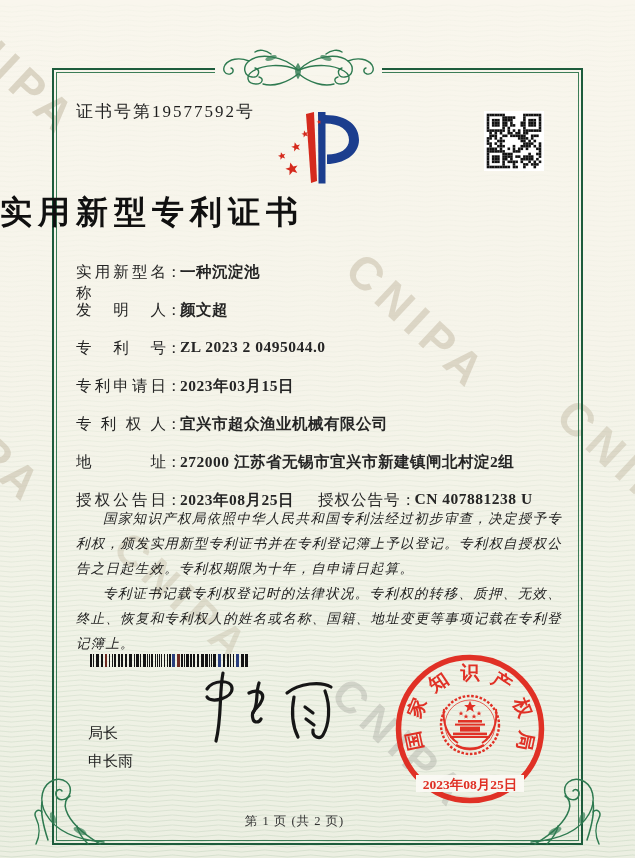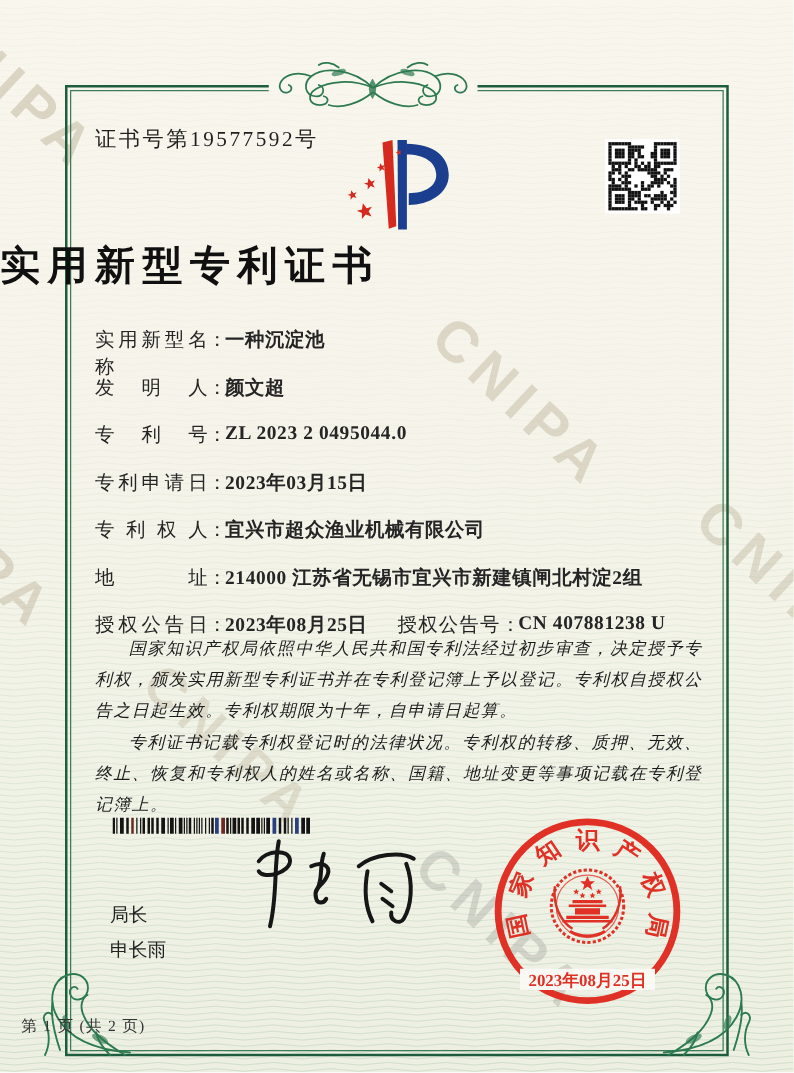--- a/index.html
+++ b/index.html
@@ -22,21 +22,21 @@
       vertical-align:top;}
   .row .colon{display:inline-block;width:14px;vertical-align:top;}
   .row .val{display:inline-block;vertical-align:top;letter-spacing:.5px;font-weight:bold;}
   .pair2{position:absolute;left:242px;top:0;}
   .pair2 .lbl2{display:inline-block;letter-spacing:1px;}
   .legal{position:absolute;left:76px;top:506px;width:486px;font-size:13.5px;line-height:25px;
       font-style:italic;letter-spacing:1.2px;color:#1c1c1c;text-align:justify;}
   .legal p{margin:0;text-indent:2em;}
   .officer{position:absolute;left:88px;top:696px;font-family:"Liberation Sans","DejaVu Sans",sans-serif;
       font-size:15px;color:#222;line-height:28px;margin-top:23px;}
-  .footer{position:absolute;left:17px;top:813px;width:589px;text-align:left;font-size:12.5px;
+  .footer{position:absolute;left:0;top:813px;width:589px;text-align:center;font-size:12.5px;
       color:#333;letter-spacing:1px;}
 </style>
 </head>
 <body>
 
 <div class="paper">
 
   <svg id="guilloche" class="abs" style="left:0;top:0" width="635" height="858" viewBox="0 0 635 858">
       <path d="M0,6 Q11.5,8.1 23,6 Q34.5,3.9 46,6 Q57.5,8.1 69,6 Q80.5,3.9 92,6 Q103.5,8.1 115,6 Q126.5,3.9 138,6 Q149.5,8.1 161,6 Q172.5,3.9 184,6 Q195.5,8.1 207,6 Q218.5,3.9 230,6 Q241.5,8.1 253,6 Q264.5,3.9 276,6 Q287.5,8.1 299,6 Q310.5,3.9 322,6 Q333.5,8.1 345,6 Q356.5,3.9 368,6 Q379.5,8.1 391,6 Q402.5,3.9 414,6 Q425.5,8.1 437,6 Q448.5,3.9 460,6 Q471.5,8.1 483,6 Q494.5,3.9 506,6 Q517.5,8.1 529,6 Q540.5,3.9 552,6 Q563.5,8.1 575,6 Q586.5,3.9 598,6 Q609.5,8.1 621,6 Q632.5,3.9 644,6" fill="none" stroke="#9fbf9f" stroke-width="0.7" opacity="0.07"></path>
       <path d="M0,11 Q11.5,13.1 23,11 Q34.5,8.9 46,11 Q57.5,13.1 69,11 Q80.5,8.9 92,11 Q103.5,13.1 115,11 Q126.5,8.9 138,11 Q149.5,13.1 161,11 Q172.5,8.9 184,11 Q195.5,13.1 207,11 Q218.5,8.9 230,11 Q241.5,13.1 253,11 Q264.5,8.9 276,11 Q287.5,13.1 299,11 Q310.5,8.9 322,11 Q333.5,13.1 345,11 Q356.5,8.9 368,11 Q379.5,13.1 391,11 Q402.5,8.9 414,11 Q425.5,13.1 437,11 Q448.5,8.9 460,11 Q471.5,13.1 483,11 Q494.5,8.9 506,11 Q517.5,13.1 529,11 Q540.5,8.9 552,11 Q563.5,13.1 575,11 Q586.5,8.9 598,11 Q609.5,13.1 621,11 Q632.5,8.9 644,11" fill="none" stroke="#9fbf9f" stroke-width="0.7" opacity="0.07"></path>
@@ -531,21 +531,21 @@
   <div class="row" style="top:338px">
     <span class="lbl">专利号</span><span class="colon">：</span><span class="val">ZL 2023 2 0495044.0</span>
   </div>
   <div class="row" style="top:376px">
     <span class="lbl">专利申请日</span><span class="colon">：</span><span class="val">2023年03月15日</span>
   </div>
   <div class="row" style="top:414px">
     <span class="lbl">专利权人</span><span class="colon">：</span><span class="val">宜兴市超众渔业机械有限公司</span>
   </div>
   <div class="row" style="top:452px">
-    <span class="lbl">地址</span><span class="colon">：</span><span class="val">214000 江苏省无锡市宜兴市新建镇闸北村淀2组</span>
+    <span class="lbl">地址</span><span class="colon">：</span><span class="val">272000 江苏省无锡市宜兴市新建镇闸北村淀2组</span>
   </div>
   <div class="row" style="top:490px">
     <span class="lbl">授权公告日</span><span class="colon">：</span><span class="val">2023年08月25日</span>
     <span class="pair2">
       <span class="lbl2">授权公告号</span><span class="colon">：</span><span class="val">CN 407881238 U</span>
     </span>
   </div>
 
   <div class="legal">
     <p>国家知识产权局依照中华人民共和国专利法经过初步审查，决定授予专利权，颁发实用新型专利证书并在专利登记簿上予以登记。专利权自授权公告之日起生效。专利权期限为十年，自申请日起算。</p>

